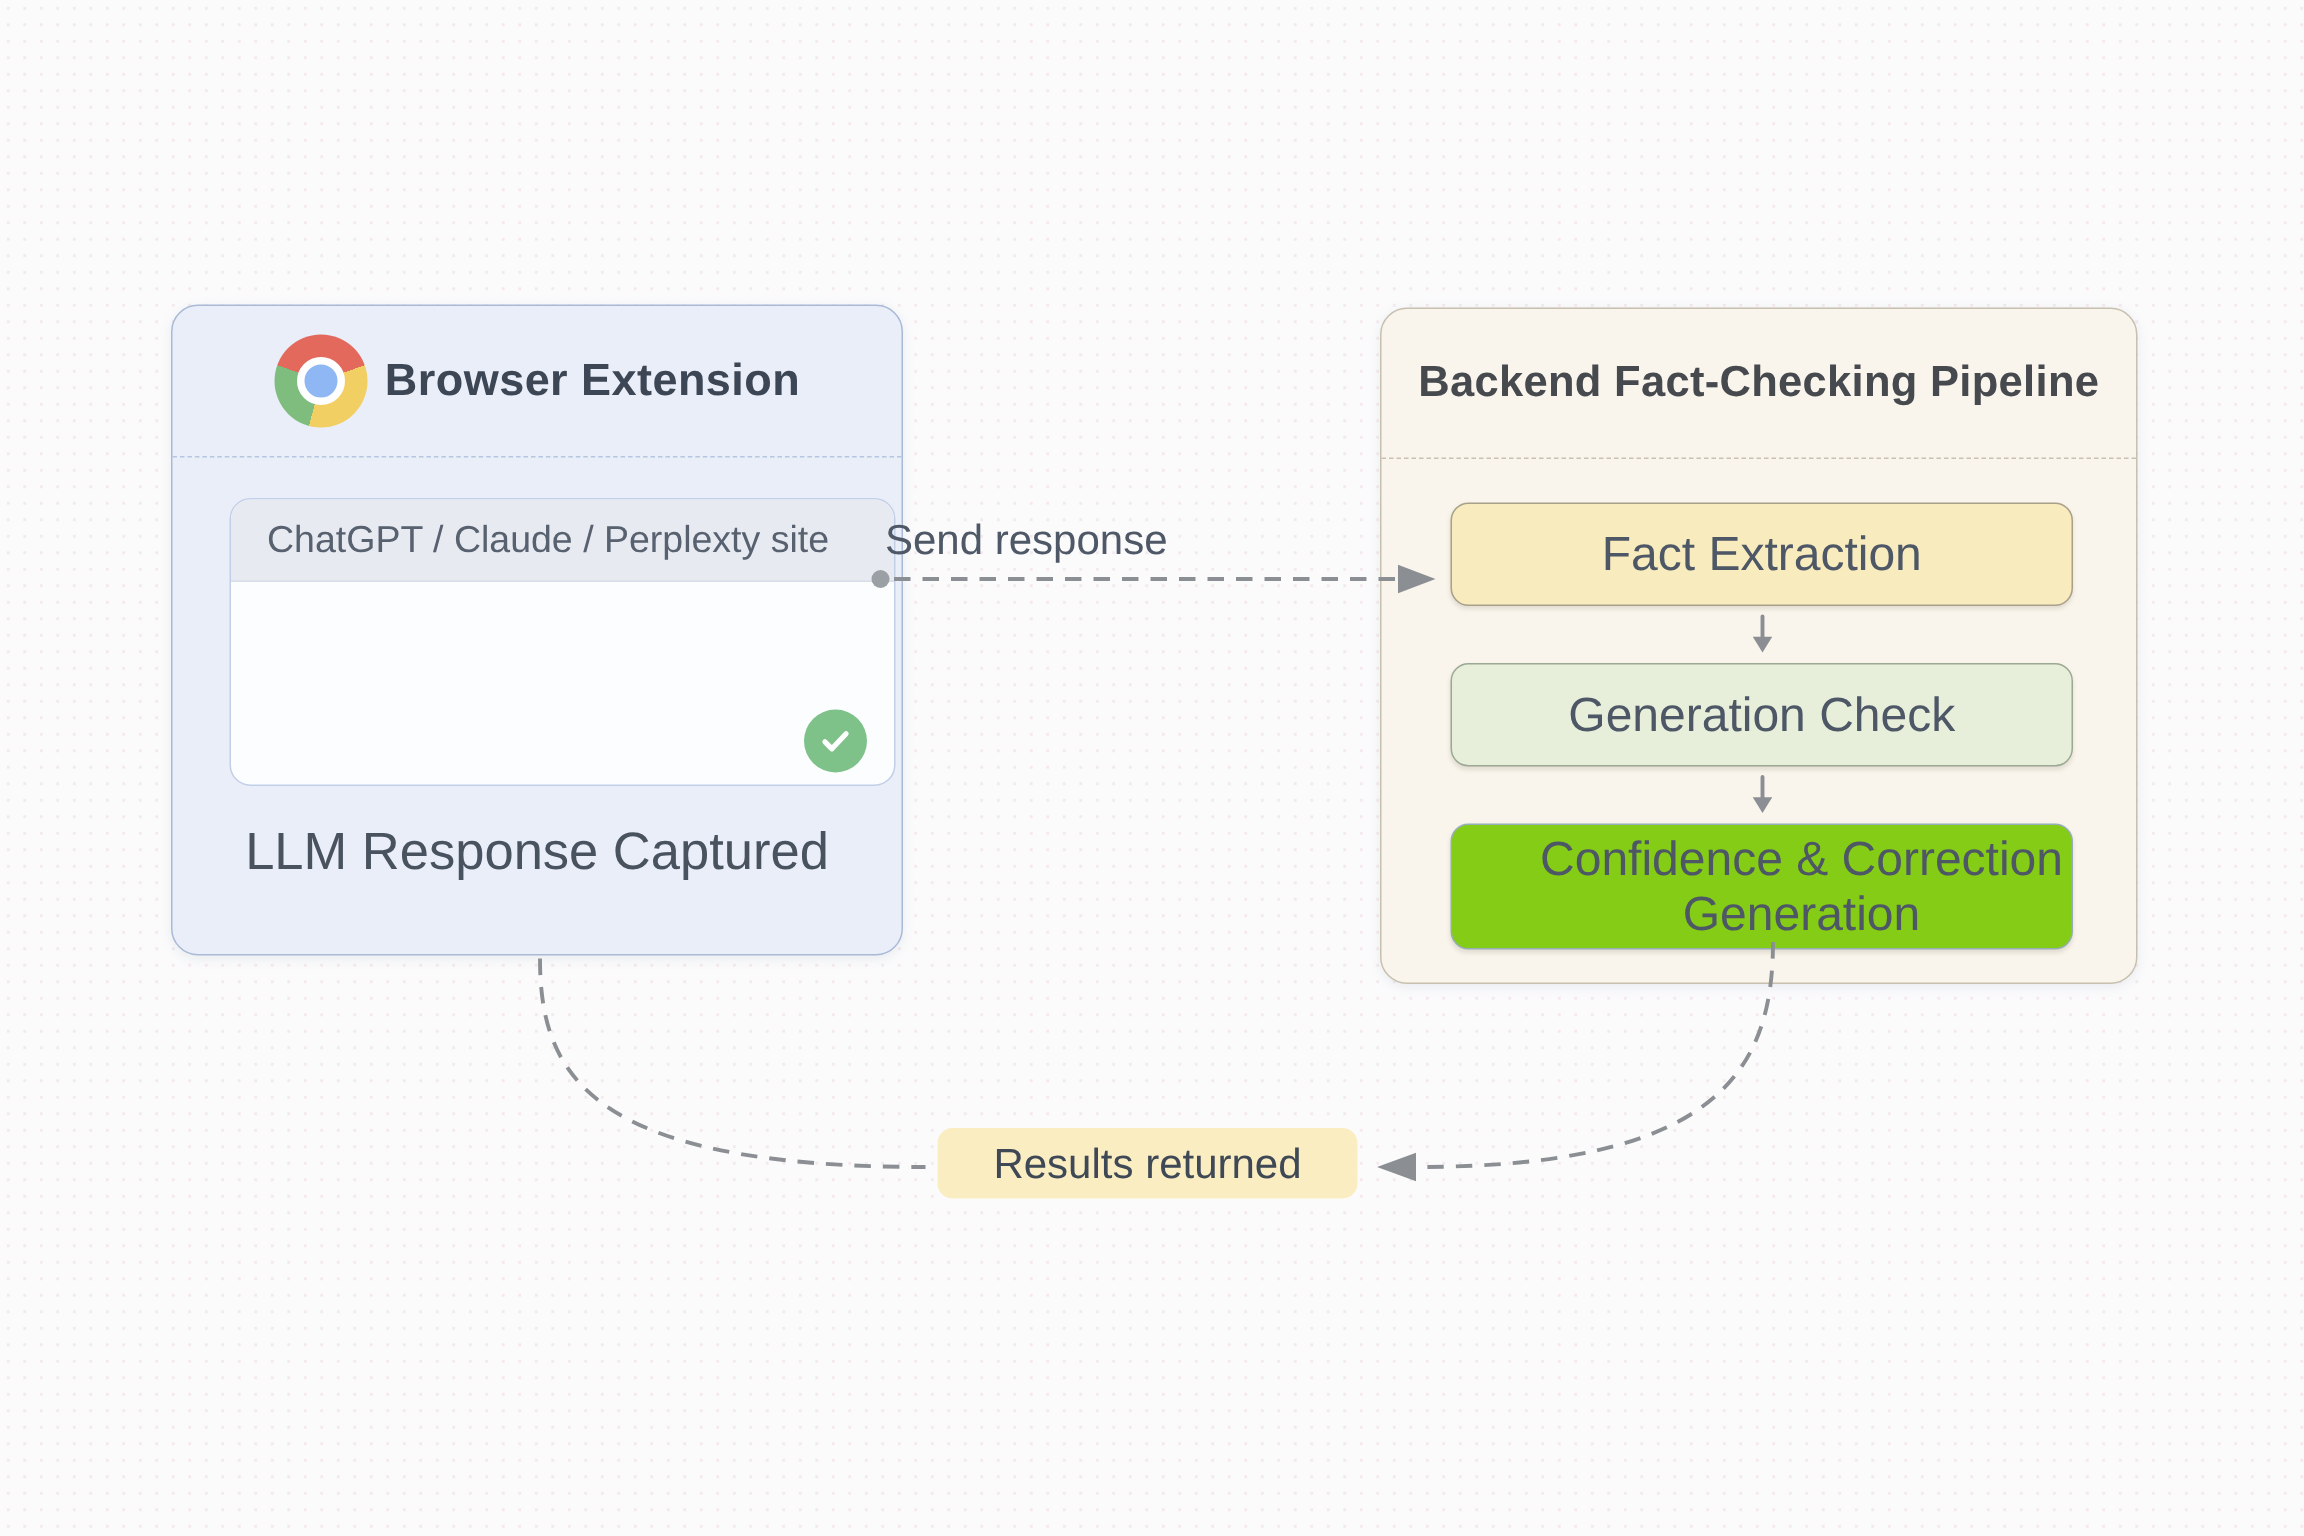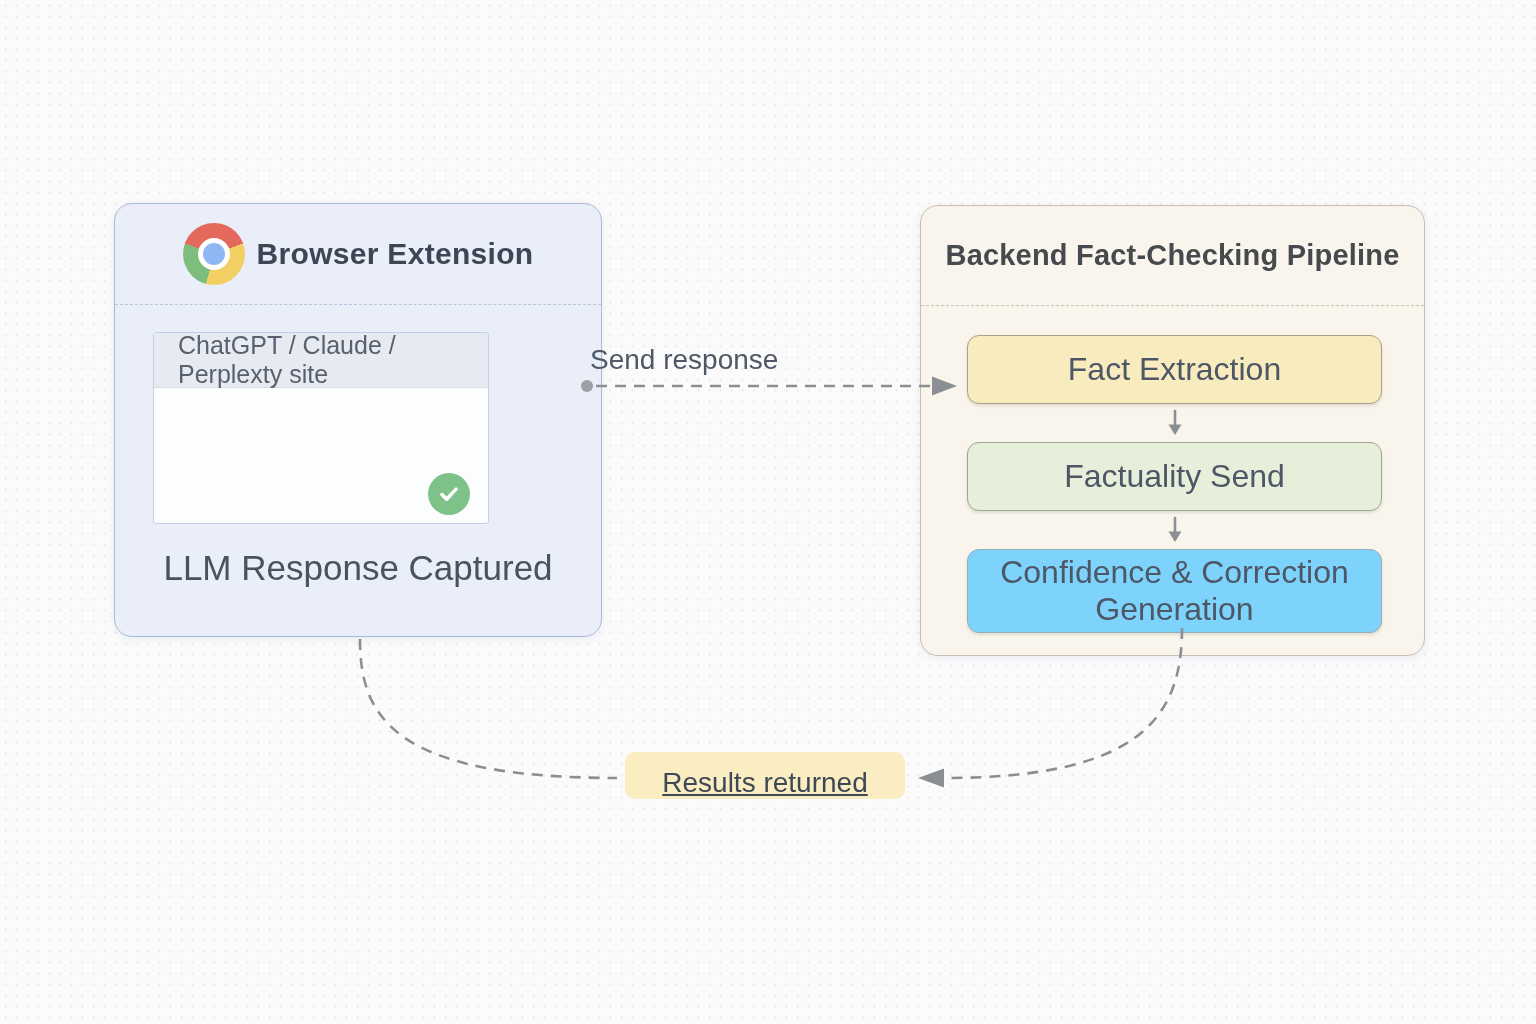--- a/index.html
+++ b/index.html
@@ -17,22 +17,22 @@
               background:#e9eef8;border:1.5px solid #a9bad7;}
   .lp-header{height:100px;display:flex;align-items:center;justify-content:center;
              gap:12px;border-bottom:1.5px dashed #b6c5e0;}
   .lp-title{font-size:30px;font-weight:600;color:#3d4654;letter-spacing:0.3px;}
   .chrome-icon{position:relative;width:62px;height:62px;flex:0 0 auto;}
   .chrome-ring{position:absolute;inset:0;border-radius:50%;
     background:conic-gradient(from 70deg,#f2cf62 0 125deg,#7fbd7f 125deg 220deg,#e2695c 220deg 360deg);}
   .chrome-center{position:absolute;left:50%;top:50%;width:32px;height:32px;
     transform:translate(-50%,-50%);border-radius:50%;background:#8fb7f3;
     border:5px solid #ffffff;box-sizing:border-box;}
-  .site-card{position:absolute;left:38px;top:128px;width:336px;height:192px;
-    border-radius:3px;border:1.5px solid #c2cfe8;background:#fcfdfe;
+  .site-card{position:absolute;left:38px;top:128px;width:444px;height:192px;
+    border-radius:14px;border:1.5px solid #c2cfe8;background:#fcfdfe;
     overflow:hidden;box-sizing:border-box;}
   .site-card-header{height:54px;background:#e7eaf0;border-bottom:1.5px solid #d8dee8;
     display:flex;align-items:center;padding-left:24px;font-size:25px;color:#58616f;}
   .site-card-body{padding:20px 26px 0 26px;font-size:27px;color:#3e4a5a;line-height:1.3;}
   .check-badge{position:absolute;right:18px;bottom:8px;width:42px;height:42px;
     border-radius:50%;background:#7ec289;display:flex;align-items:center;justify-content:center;}
   .lp-caption{position:absolute;left:0;right:0;top:344px;text-align:center;
     font-size:35px;color:#49525f;}
   
   .right-panel{left:920px;top:205px;width:505px;height:451px;
@@ -47,22 +47,22 @@
         box-shadow:0 2px 3px rgba(120,110,90,0.18);}
   .step-1{border-color:#9ba894;}
   .step-2{border-color:#96aeb5;min-height:84px;}
   .step-arrow{height:38px;display:flex;align-items:center;justify-content:center;}
   .step-2 span{max-width:360px;}
   
   .overlay{position:absolute;left:0;top:0;pointer-events:none;}
   .send-label{position:absolute;left:590px;top:344px;width:340px;text-align:left;
               font-size:28px;color:#4e5866;}
   .results-badge{position:absolute;left:625px;top:752px;width:280px;height:47px;
-    background:#fbedc2;border-radius:10px;display:flex;align-items:flex-end;
-    justify-content:center;font-size:28px;font-weight:500;color:#3f4956;text-decoration:underline;}
+    background:#fbedc2;border-radius:10px;display:flex;align-items:center;
+    justify-content:center;font-size:28px;font-weight:500;color:#3f4956;}
 </style>
 </head>
 <body>
 
 <div class="panel left-panel">
   <div class="lp-header">
     <div class="chrome-icon">
       <span class="chrome-ring"></span>
       <span class="chrome-center"></span>
     </div>
@@ -90,29 +90,29 @@
     <div class="step step-0" style="background-color: rgb(248, 235, 190);">
       <span>Fact Extraction</span>
     </div>
     <div class="step-arrow">
       <svg width="20" height="30" viewBox="0 0 20 30">
         <path d="M10 3v17" stroke="#8b8f94" stroke-width="2.6" stroke-linecap="round" fill="none"></path>
         <path d="M3.5 16.5L10 27l6.5-10.5z" fill="#8b8f94"></path>
       </svg>
     </div>
     <div class="step step-1" style="background-color: rgb(231, 238, 218);">
-      <span>Factuality Send</span>
+      <span>Generation Check</span>
     </div>
     <div class="step-arrow">
       <svg width="20" height="30" viewBox="0 0 20 30">
         <path d="M10 3v17" stroke="#8b8f94" stroke-width="2.6" stroke-linecap="round" fill="none"></path>
         <path d="M3.5 16.5L10 27l6.5-10.5z" fill="#8b8f94"></path>
       </svg>
     </div>
-    <div class="step step-2" style="background-color: #7dd3fc;">
+    <div class="step step-2" style="background-color: #84cc16; justify-content: flex-end;">
       <span>Confidence &amp; Correction Generation</span>
     </div>
   </div>
 </div>
 
 <svg class="overlay" width="1536" height="1024" viewBox="0 0 1536 1024">
 
   <g>
     <circle cx="587" cy="386" r="6" fill="#9aa0a4"></circle>
     <line x1="596" y1="386" x2="930" y2="386" stroke="#8b8f94" stroke-width="2.6" stroke-dasharray="11 8"></line>

